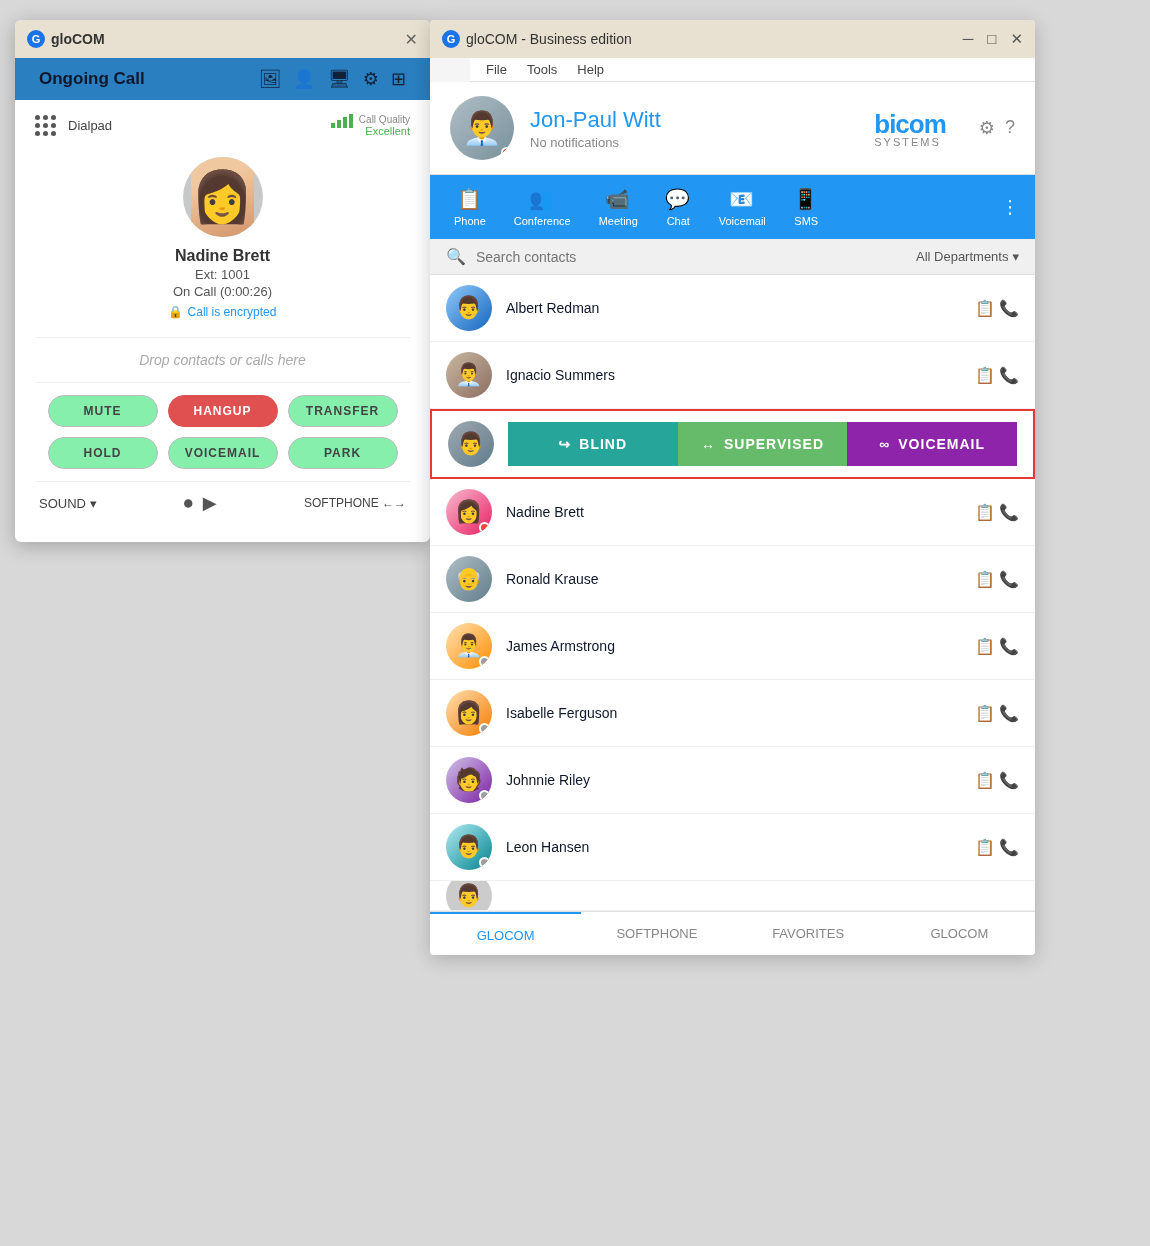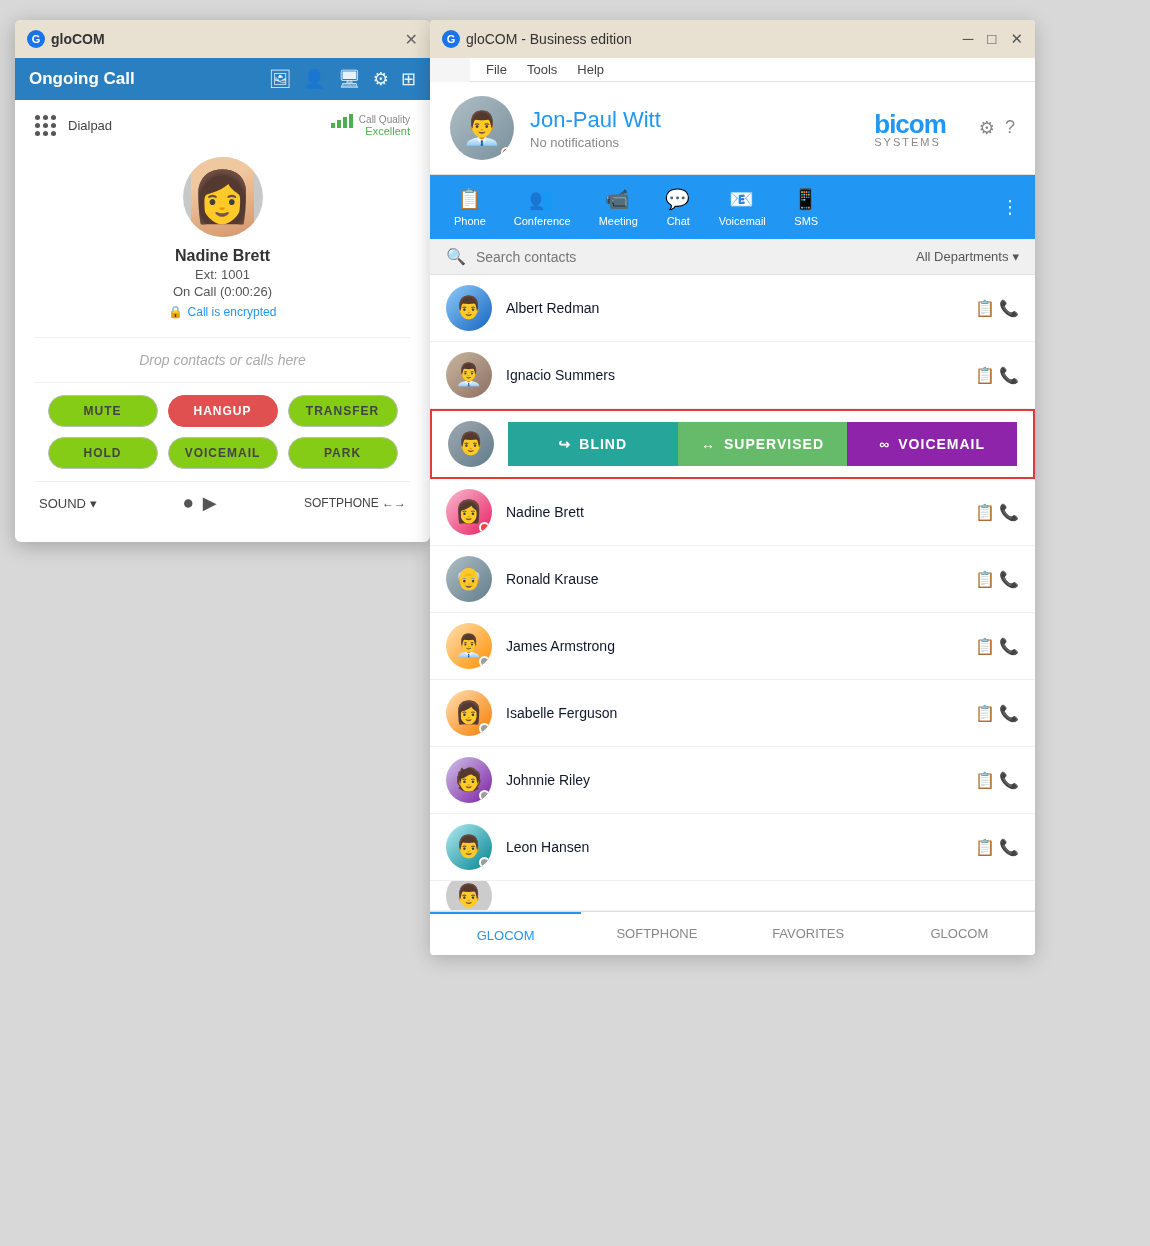--- a/index.html
+++ b/index.html
@@ -51,22 +51,22 @@
       font-size: 11px;
       font-weight: bold;
     }
     .call-titlebar-close {
       cursor: pointer;
       color: #666;
       font-size: 16px;
     }
     .call-header {
       background: #2a7fc1;
-      color: #ffffff;
-      padding: 10px 14px;
+      color: #0f172a;
+      padding: 10px 24px;
       display: flex;
       align-items: center;
       justify-content: space-between;
     }
     .call-header-title {
       font-size: 17px;
       font-weight: 600;
     }
     .call-header-icons {
       display: flex;
@@ -194,21 +194,21 @@
       gap: 10px;
       margin: 12px 0;
     }
     .call-btn-row {
       display: flex;
       gap: 10px;
       justify-content: center;
     }
     .call-btn {
       border: 1.5px solid #bbb;
-      background: #84cc16;
+      background: #86efac;
       border-radius: 20px;
       padding: 8px 0;
       width: 110px;
       font-size: 12px;
       font-weight: 600;
       letter-spacing: 1px;
       color: #444;
       cursor: pointer;
       text-align: center;
     }

